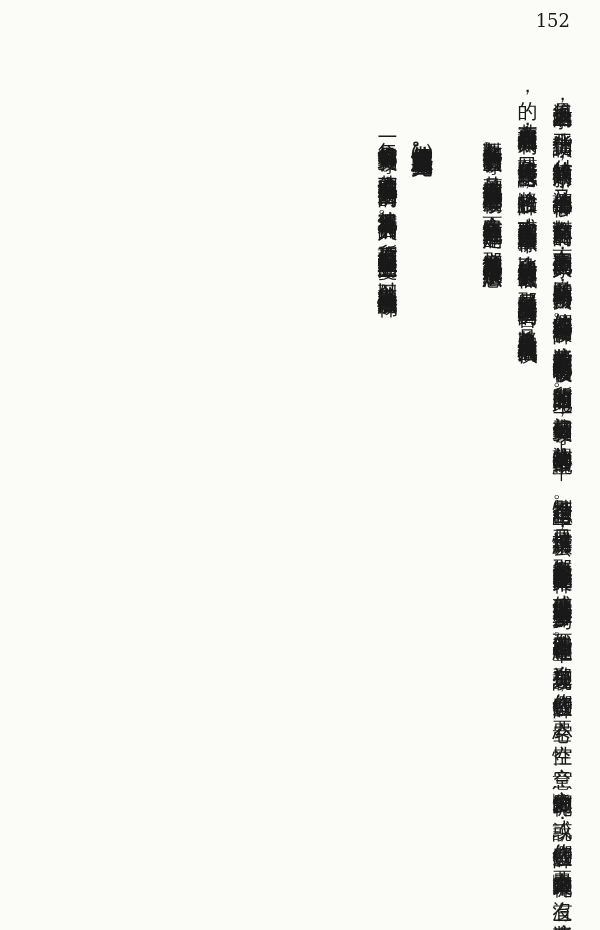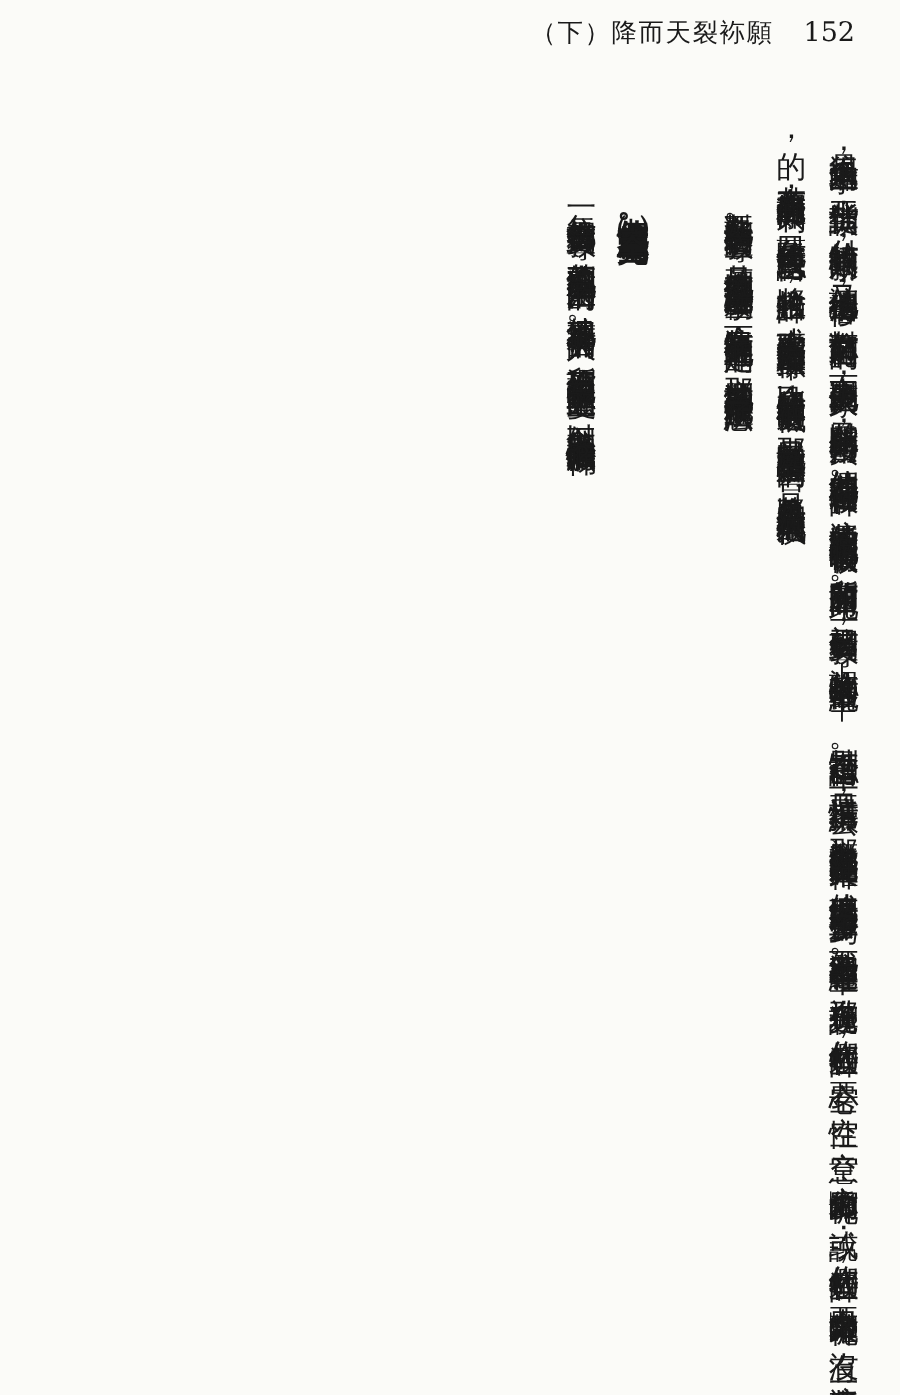--- a/index.html
+++ b/index.html
@@ -52,21 +52,20 @@
     text-indent: 2em;
     margin-block-start: 35px; 
   }
 </style>
 </head>
 <body>
 
 <div class="page">
 
   <div class="header">
-    <span class="header-title">（下）降而天裂袮願</span>
     <span class="page-number">152</span>
   </div>
 
   <div class="vtext">
     <p class="para">這是很令人難過的事，一些平信徒談到：付給牧師很高的薪水，又讓他們生活得奢侈，對信仰而言是可恥的；而事實上為他們的家人，以及所需開銷的接待費用，他們的花費卻遠超過任何牧師。這些基本的錯誤觀念在他們初信時被吸收，所有的問題即因此而生。初信者已受到敎導，認為牧師的信仰當最純全——特別是在否認自己上。只要這情況持續下去，那麼敎會就沒有希望能夠在榮耀神、或使這個世界歸信的事上有多少作為了。然而這些卻毫不存在聖經中。神在那兒說過：「你們這些牧師，要空心、空性、空意、空力愛你的神」呢？或說：「你們這些牧師，要盡全力榮耀神」呢？沒有，這些事一樣是對所有的人說的，若有人想要擺脫儆醒與節制，藉口免除任何責任或否認自己；將它推給牧師，或大膽在聖潔的生活上為自己採取標準，比自己所想像的牧師當有的還要低，那就是冒危險證明自己是假冒為善的；且將為自己的愚蠢付上淪入地獄的代價。</p>
     <p class="para indent">對此要多仰伏對初信者的敎導。若一旦他們以為他們將來可能沈迷於一些事物，而這在牧師身上是他們可定罪的，那麼他們就極為不可能來擺脫這種想法了。</p>
     <h2 class="heading">㈨他們應當立志成爲完全。</h2>
     <p class="para indent">每一位初信者都當受到敎導：若他們不以過不犯罪的生活為目的，他就還算不得為有信仰的人。所謂信仰不就是向神獻上至高無上的愛，以一個至高無上的內心或性情順服神嗎？</p>
   </div>
 

